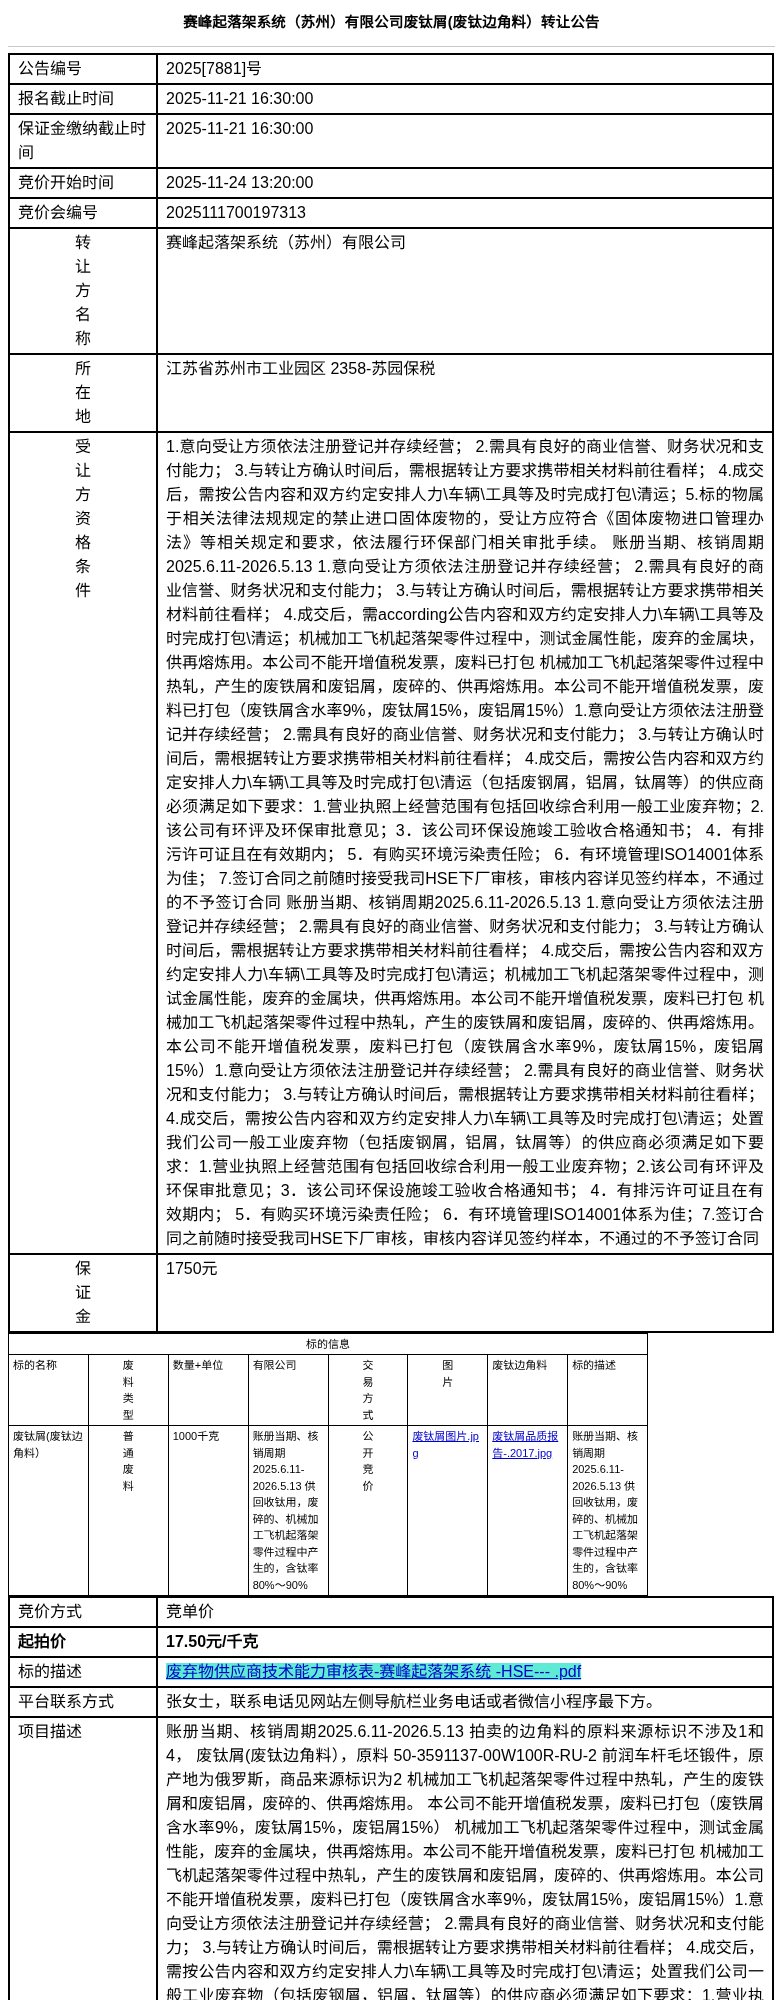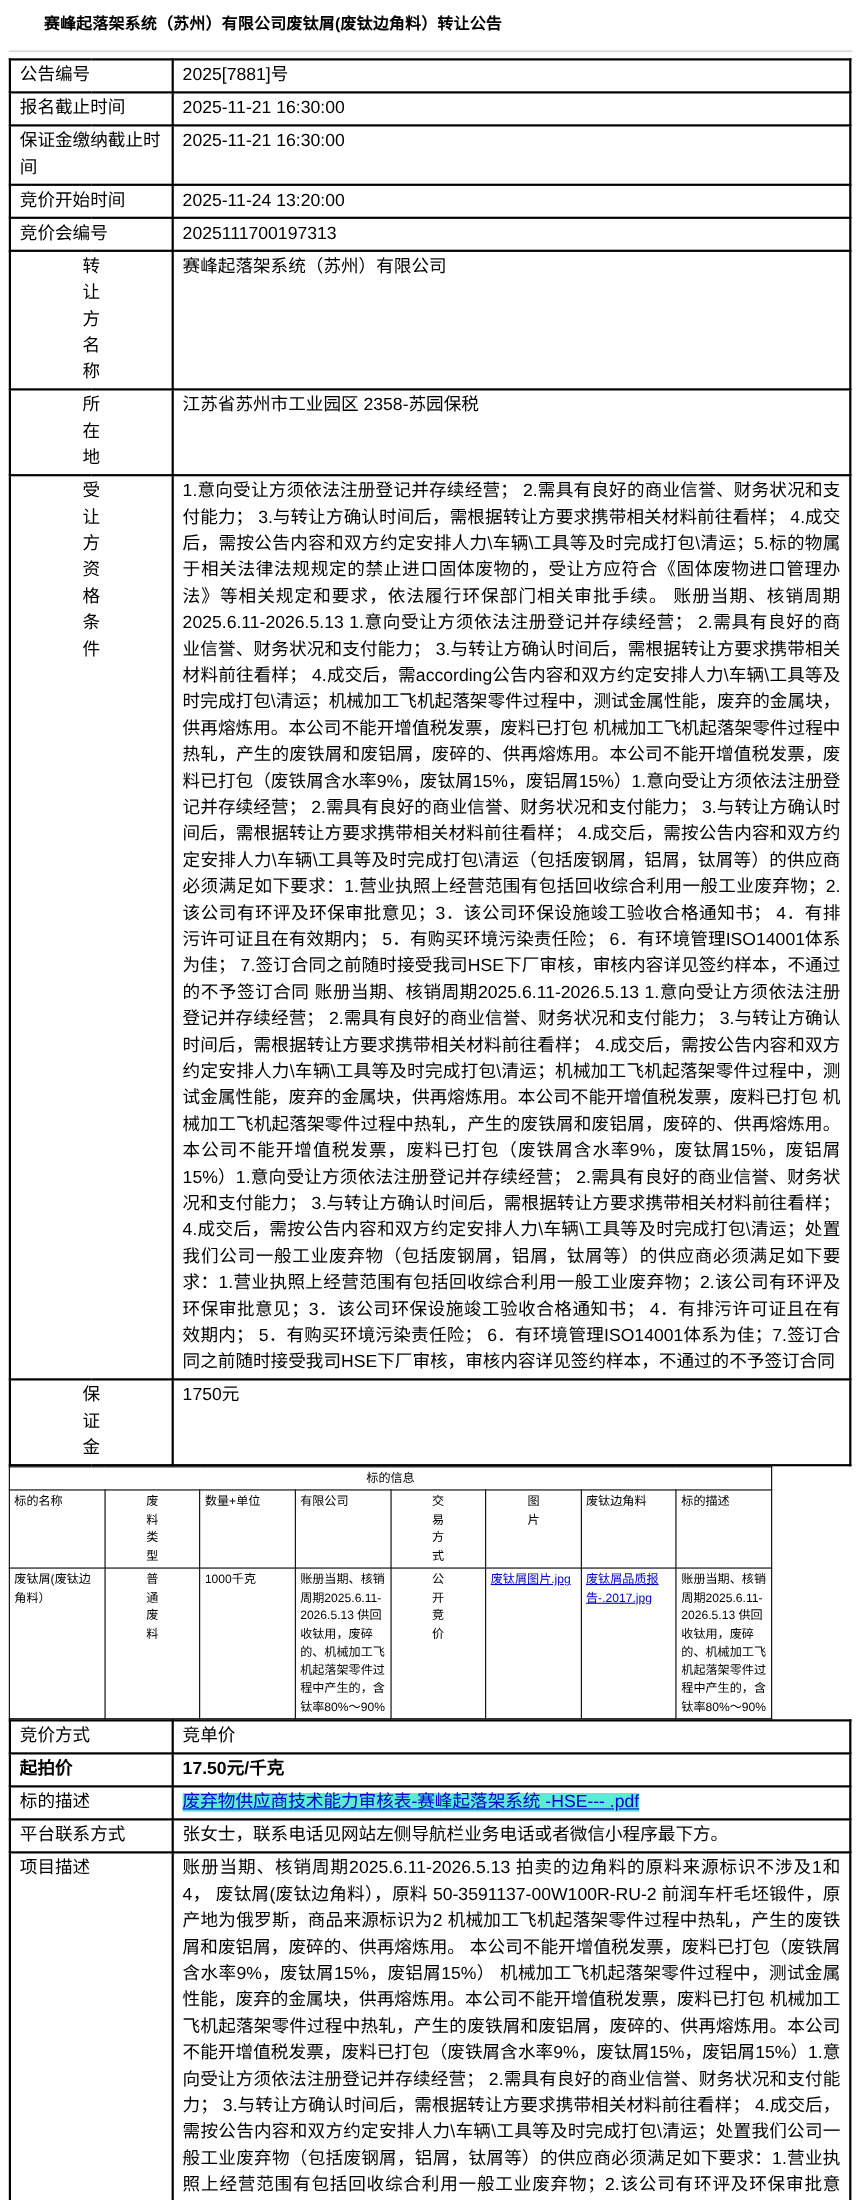--- a/index.html
+++ b/index.html
@@ -15,24 +15,25 @@
     font-size: 11px;
     color: #000000;
     line-height: 1.45;
   }
   .page {
     width: 783px;
     padding: 0;
     margin: 0;
   }
   .doc-title {
+    text-align: center;
     font-weight: bold;
     font-size: 14.5px;
     letter-spacing: 0.2px;
-    padding: 12px 30px 10px 40px;
+    padding: 12px 30px 10px 30px;
     line-height: 1.5;
   }
   .hr-top {
     border: none;
     border-top: 1px solid #c8c8c8;
     margin: 2px 8px 6px 8px;
     height: 0;
   }
   table.main {
     border-collapse: collapse;
@@ -78,21 +79,21 @@
     text-align: center;
     font-size: 12px;
     padding: 4px 0;
   }
   .thickline td {
     border-top: 3px solid #000000;
   }
   
   table.subject {
     border-collapse: collapse;
-    width: 694px;
+    width: 640px;
     margin: 0 8px;
     table-layout: fixed;
   }
   table.subject td {
     border: 1px solid #000000;
     padding: 2px 4px;
     font-size: 11px;
     vertical-align: top;
     line-height: 1.5;
     word-wrap: break-word;

